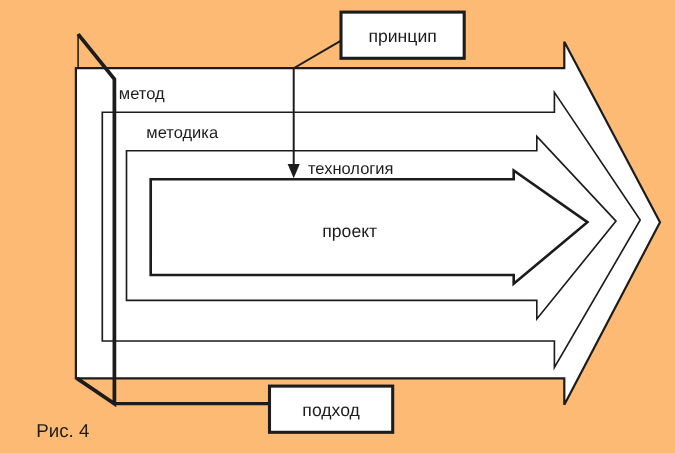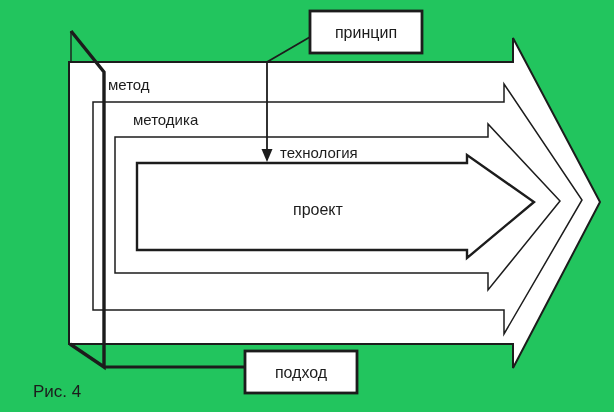--- a/index.html
+++ b/index.html
@@ -4,21 +4,21 @@
 <style>
   html, body {
     margin: 0;
     padding: 0;
     background: #ffffff;
   }
   .stage {
     position: relative;
     width: 614px;
     height: 412px;
-    background: #22c55e;
+    background: #fdba74;
     overflow: hidden;
     font-family: "Liberation Sans", sans-serif;
   }
   svg text {
     font-family: "Liberation Sans", "DejaVu Sans", sans-serif;
     fill: #1c1c1c;
     font-weight: 400;
   }
   .layer-label { font-size: 15px; }
   .project-label { font-size: 16px; }

